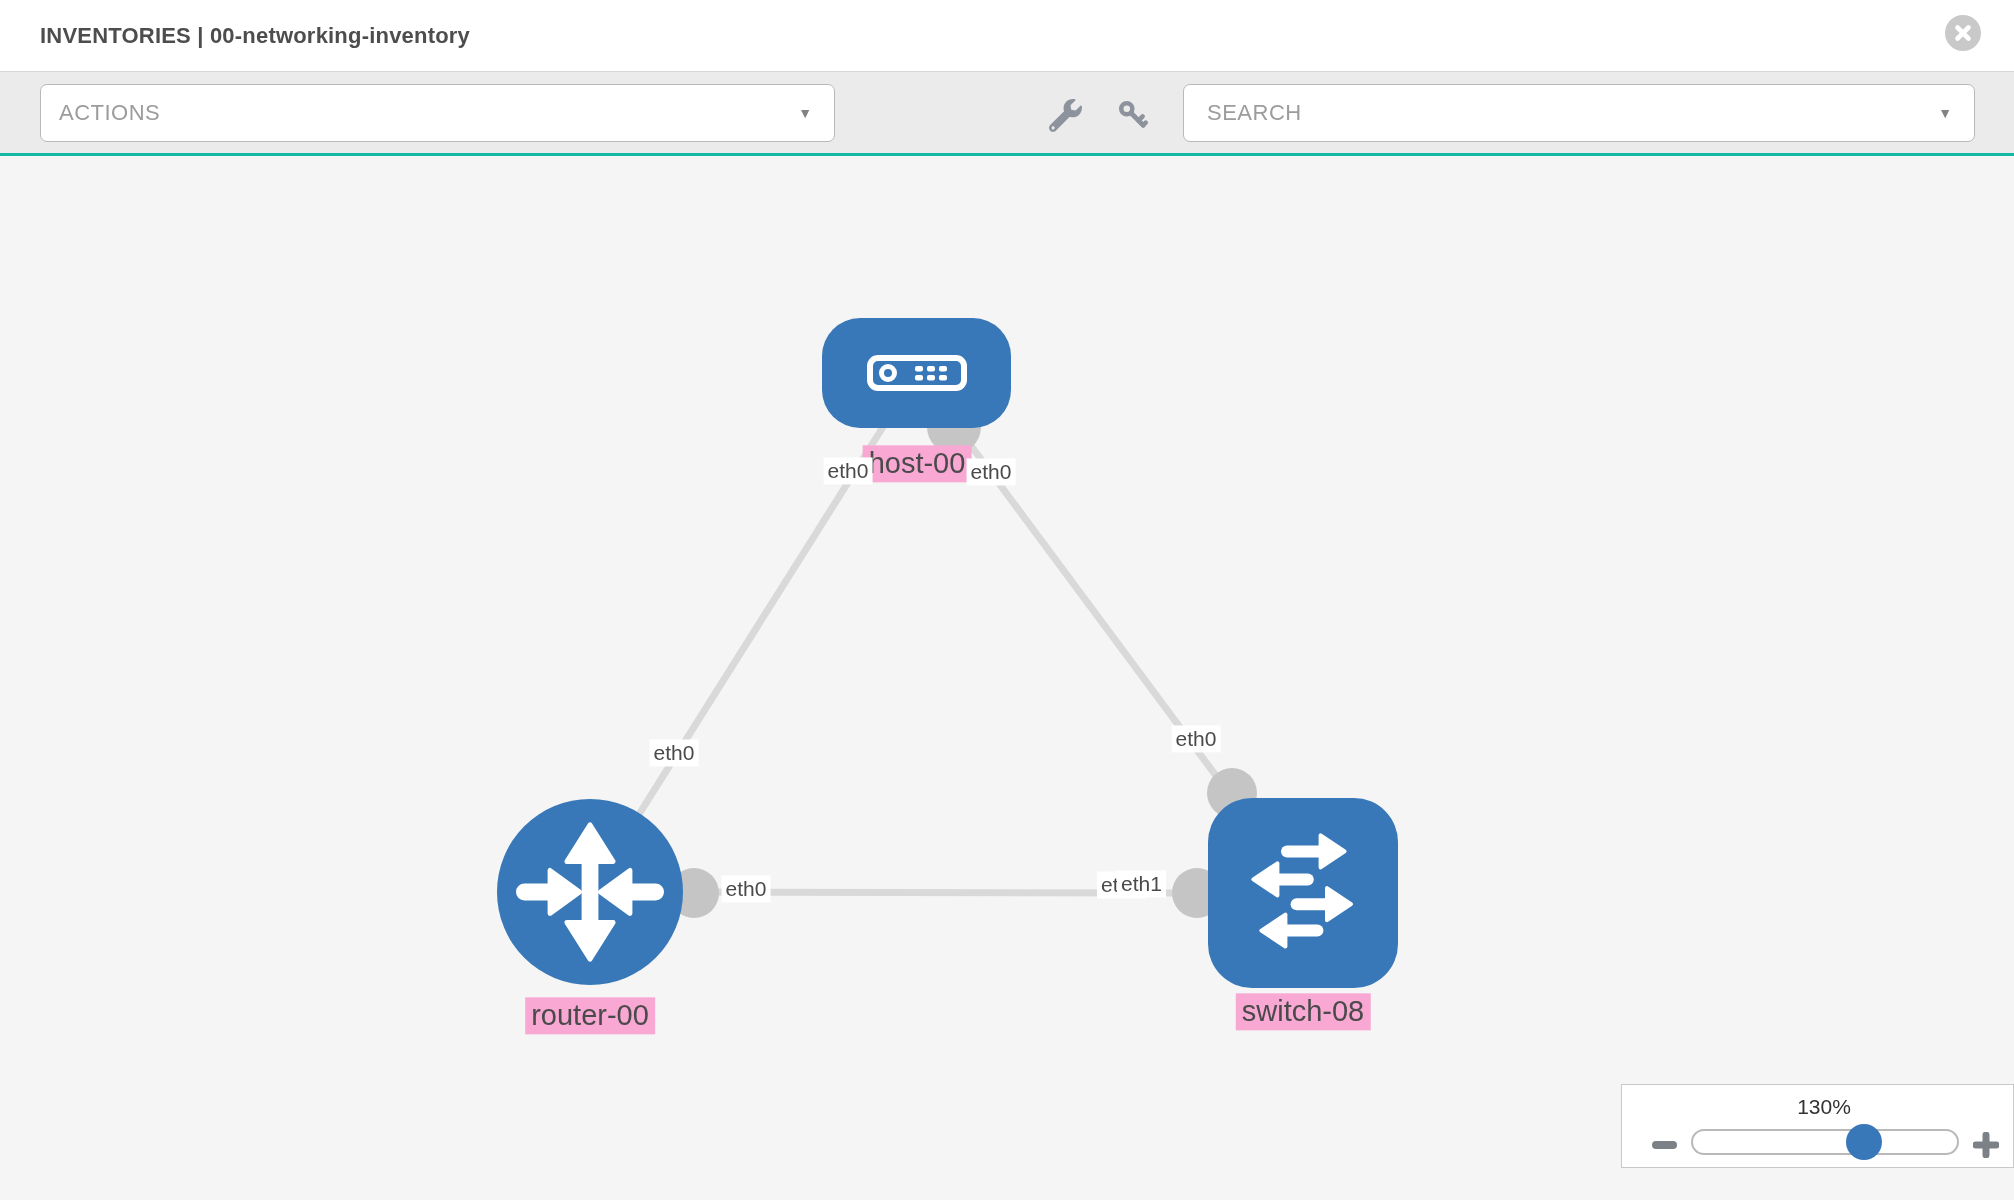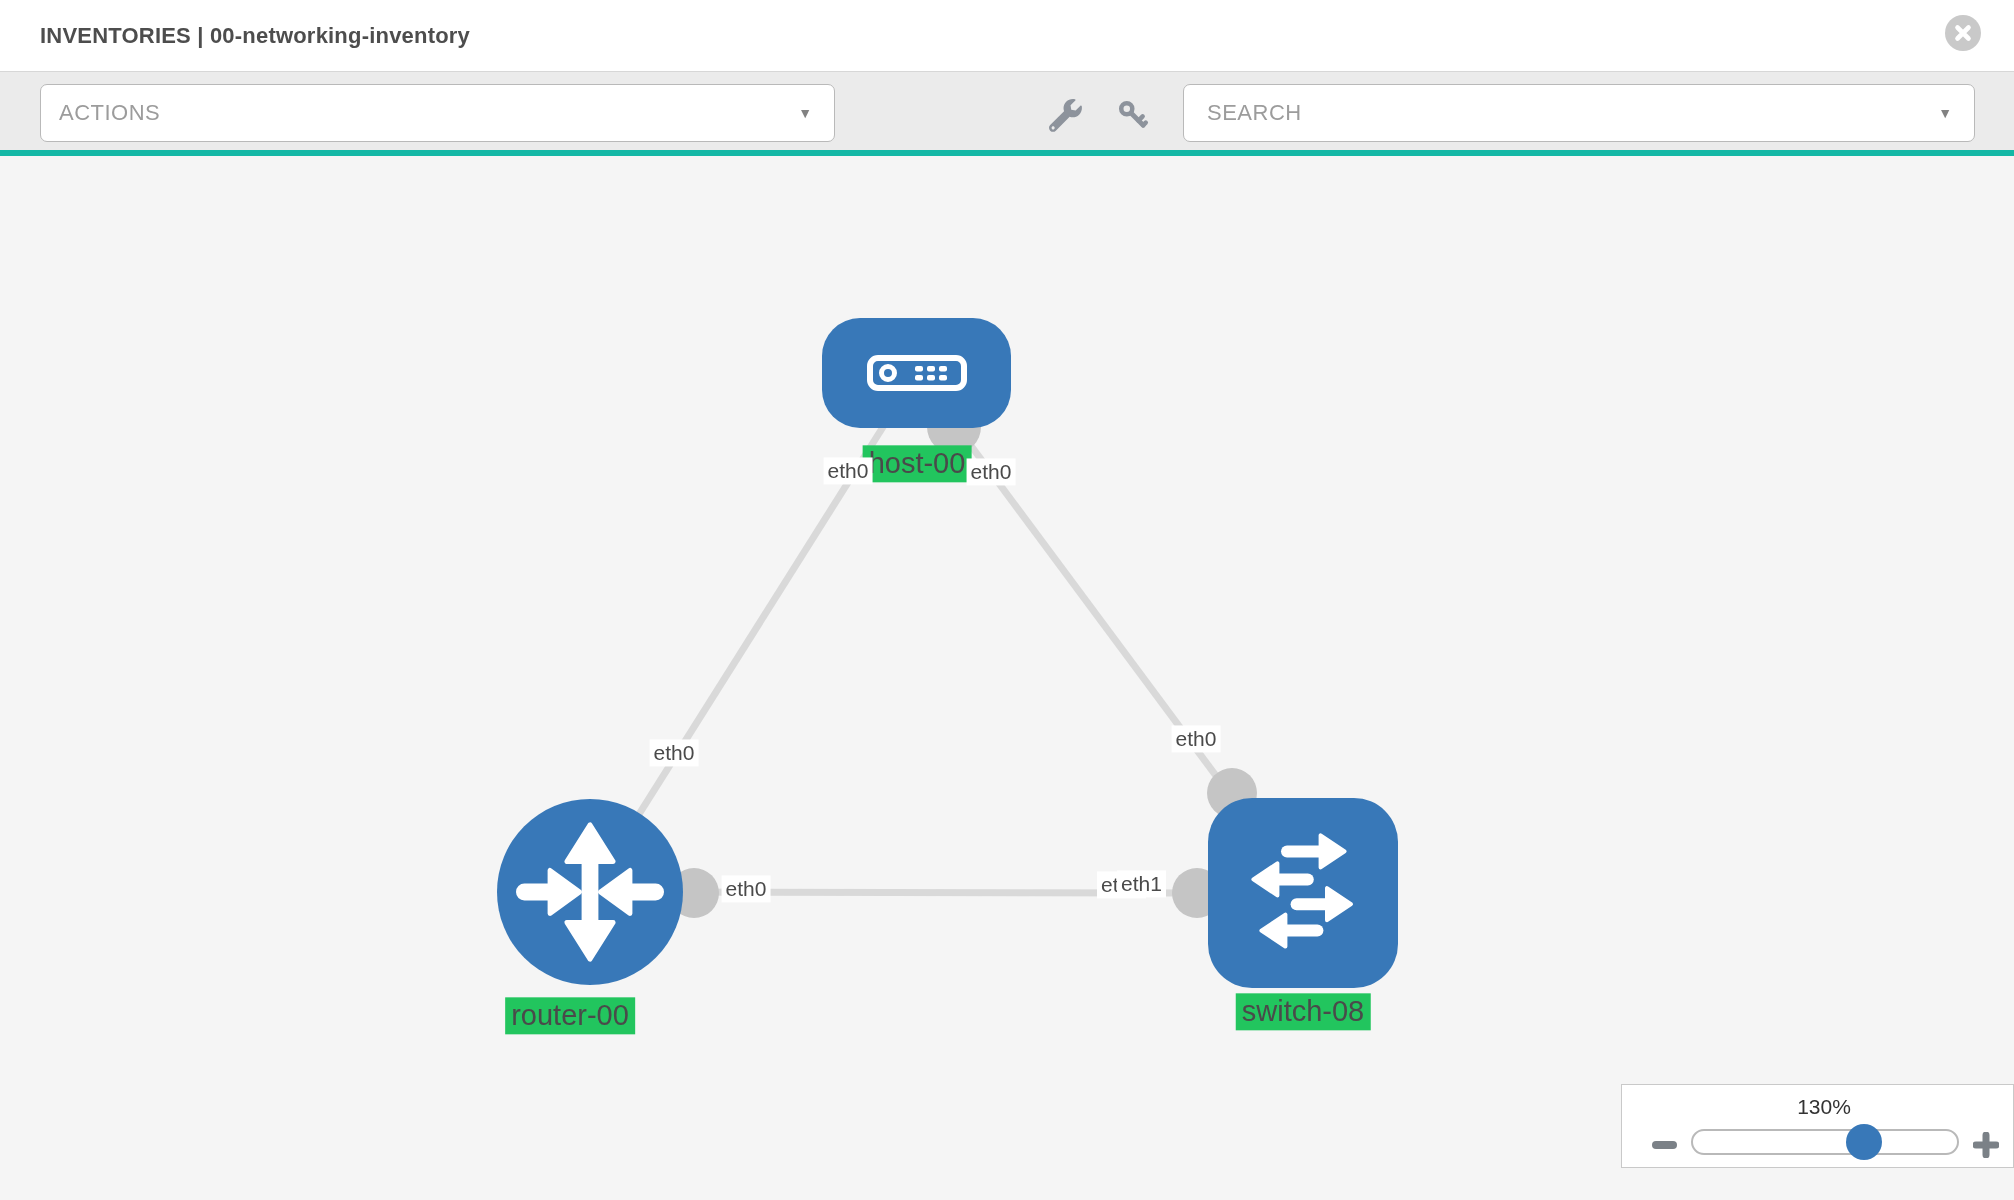--- a/index.html
+++ b/index.html
@@ -9,21 +9,21 @@
   
   .header{position:absolute;left:0;top:0;width:2014px;height:72px;background:#ffffff;
           border-bottom:1px solid #d7d7d7;box-sizing:border-box;}
   .title{position:absolute;left:40px;top:50%;transform:translateY(-50%);
          font-size:22px;font-weight:bold;color:#4d4d4d;letter-spacing:.2px;white-space:nowrap;}
   .close-btn{position:absolute;left:1945px;top:15px;width:36px;height:36px;border-radius:50%;
              background:#c9c9c9;display:flex;align-items:center;justify-content:center;cursor:pointer;}
 
   
   .toolbar{position:absolute;left:0;top:72px;width:2014px;height:84px;background:#ebebeb;
-           border-bottom:6px solid #14b8a6;box-sizing:border-box;}
+           border-bottom:3px solid #14b8a6;box-sizing:border-box;}
   .select{position:absolute;top:12px;height:58px;background:#fff;border:1px solid #b9b9b9;
           border-radius:7px;box-sizing:border-box;display:flex;align-items:center;cursor:pointer;}
   .select .ph{font-size:22px;color:#9c9c9c;padding-left:18px;letter-spacing:.5px;}
   .select .caret{position:absolute;right:22px;top:50%;transform:translateY(-50%);
                  font-size:14px;color:#828282;}
   .sel-actions{left:40px;width:795px;}
   .sel-search{left:1183px;width:792px;}
   .tool-icon{position:absolute;top:25px;width:36px;height:36px;display:flex;
              align-items:center;justify-content:center;cursor:pointer;}
   .tool-wrench{left:1047px;}
@@ -33,21 +33,21 @@
   .canvas{position:absolute;left:0;top:156px;width:2014px;height:1044px;background:#f5f5f5;}
   .net-svg{position:absolute;left:0;top:0;z-index:1;}
 
   .node{position:absolute;z-index:2;background:#3878b8;display:flex;
         align-items:center;justify-content:center;cursor:pointer;}
   .node-host{left:822px;top:162px;width:189px;height:110px;border-radius:38px;}
   .node-router{left:497px;top:643px;width:186px;height:186px;border-radius:50%;}
   .node-switch{left:1208px;top:642px;width:190px;height:190px;border-radius:44px;}
 
   .node-label{position:absolute;z-index:3;transform:translate(-50%,-50%);
-              background:#22c55e;color:#4a4a4a;font-size:29px;line-height:1.15;
+              background:#f9a8d4;color:#4a4a4a;font-size:29px;line-height:1.15;
               padding:2px 6px;white-space:nowrap;}
   .if-label{position:absolute;z-index:3;transform:translate(-50%,-50%);
             background:#ffffff;color:#4a4a4a;font-size:21px;line-height:1.1;
             padding:2px 4px;white-space:nowrap;}
   .if-left{transform:translate(0,-50%);} 
 
   
   .zoom-panel{position:absolute;left:1621px;top:928px;width:393px;height:84px;
               background:#ffffff;border:1px solid #c9c9c9;box-sizing:border-box;z-index:4;}
   .zoom-level{position:absolute;left:202px;top:10px;transform:translateX(-50%);
@@ -152,21 +152,21 @@
           <polygon points="-32,-37 -32,3 -62,-17" stroke-width="5"></polygon>
           <line x1="-8" y1="14" x2="30" y2="14" stroke-width="15" stroke-linecap="round"></line>
           <polygon points="30,-6 30,34 60,14" stroke-width="5"></polygon>
           <line x1="18" y1="47" x2="-22" y2="47" stroke-width="15" stroke-linecap="round"></line>
           <polygon points="-22,27 -22,67 -52,47" stroke-width="5"></polygon>
         </g>
       </svg>
     </div>
 
     <div class="node-label" style="left:917px;top:308px">host-00</div>
-    <div class="node-label" style="left:570px;top:860px">router-00</div>
+    <div class="node-label" style="left:590px;top:860px">router-00</div>
     <div class="node-label" style="left:1303px;top:856px">switch-08</div>
 
     <div class="if-label" style="left:848px;top:315px">eth0</div>
     <div class="if-label" style="left:991px;top:316px">eth0</div>
     <div class="if-label" style="left:674px;top:597px">eth0</div>
     <div class="if-label" style="left:1196px;top:583px">eth0</div>
     <div class="if-label" style="left:746px;top:733px">eth0</div>
 
     <div class="if-label if-left" style="left:1097px;top:729px;z-index:3">eth0</div>
     <div class="if-label if-left" style="left:1117px;top:728px;z-index:4">eth1</div>

